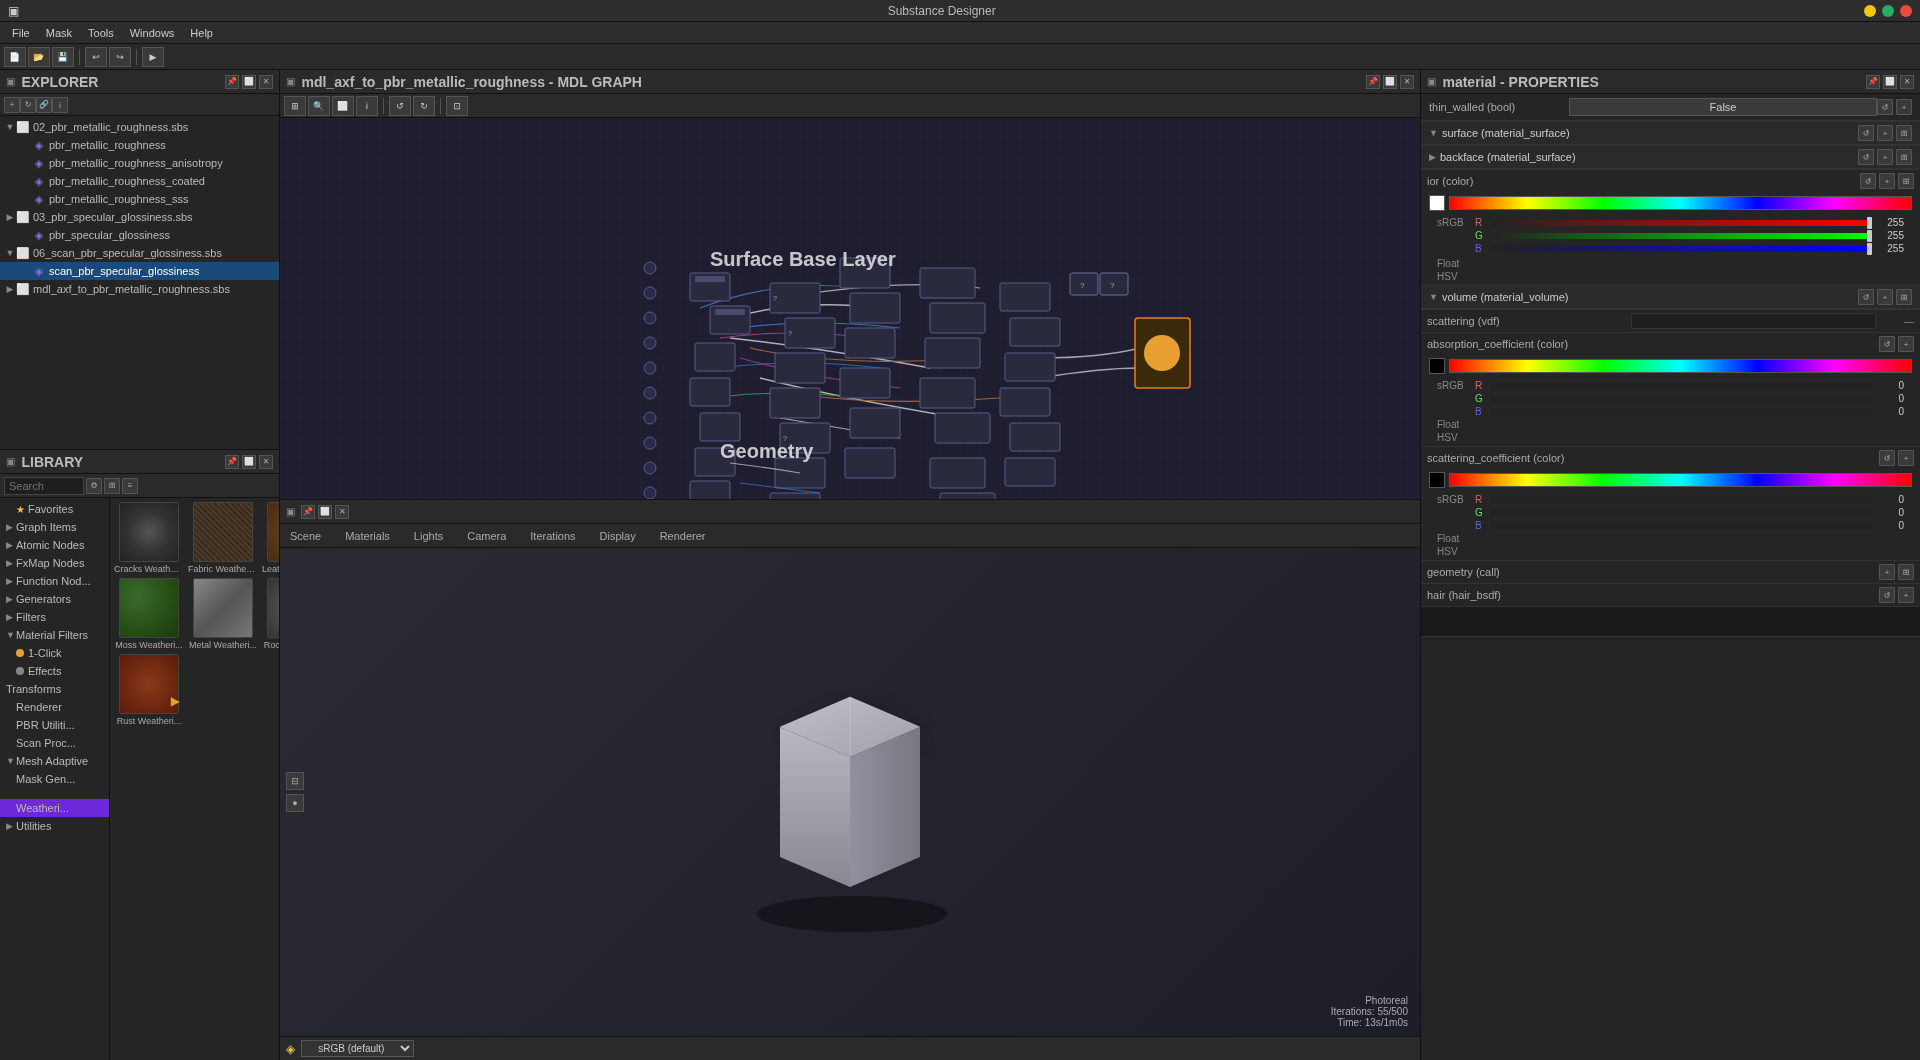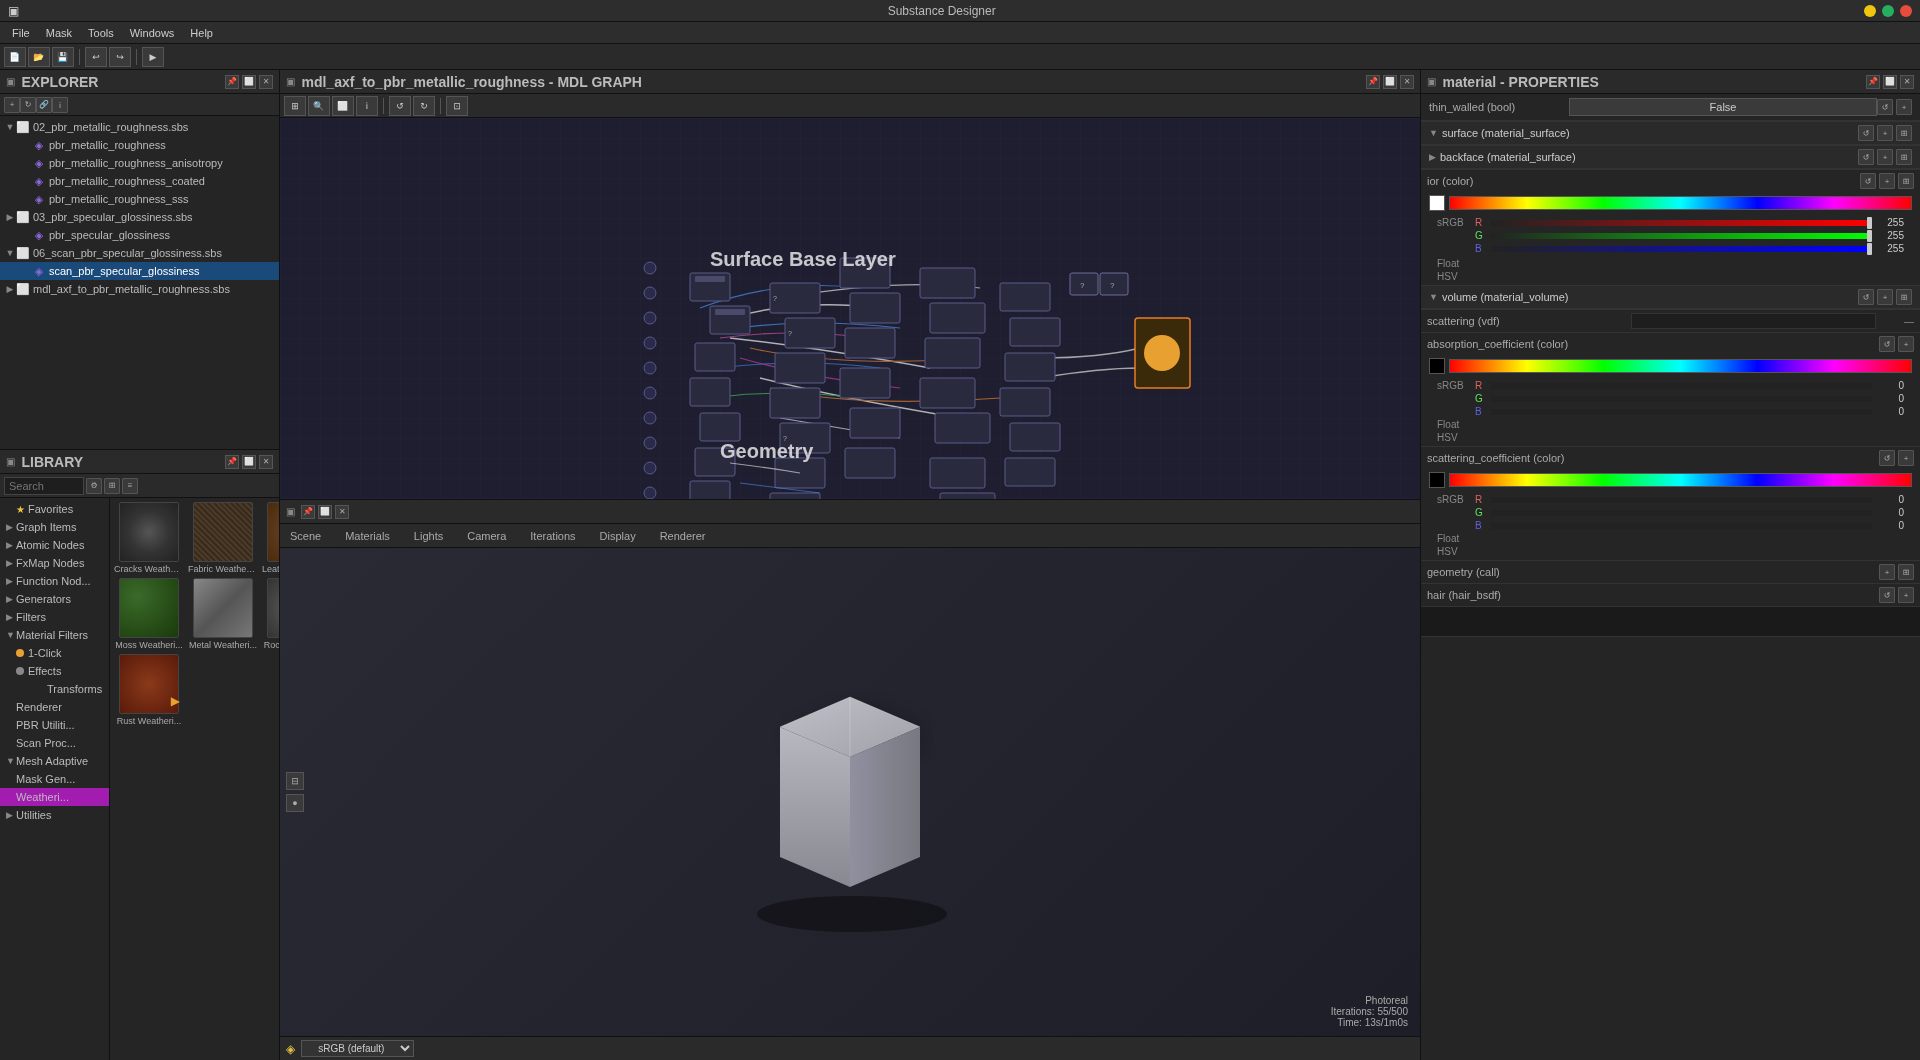--- a/index.html
+++ b/index.html
@@ -45,21 +45,21 @@
     .tree-item .icon { width: 14px; height: 14px; display: inline-flex; align-items: center; justify-content: center; margin-right: 3px; }
     .tree-item .label { flex: 1; overflow: hidden; text-overflow: ellipsis; white-space: nowrap; }
 
     
     #library { flex: 1; background: #252525; display: flex; flex-direction: column; }
     .lib-toolbar { background: #2a2a2a; height: 24px; display: flex; align-items: center; padding: 0 4px; border-bottom: 1px solid #111; gap: 2px; }
     .lib-search { background: #1e1e1e; border: 1px solid #444; color: #ccc; height: 18px; padding: 0 4px; font-size: 11px; width: 80px; }
     .lib-content { display: flex; flex: 1; overflow: hidden; }
     .lib-tree { width: 110px; border-right: 1px solid #111; overflow-y: auto; padding: 2px 0; }
     .lib-tree-item { display: flex; align-items: center; padding: 2px 6px; cursor: pointer; color: #bbb; font-size: 11px; height: 18px; }
-    .lib-tree-item.active { background: #a21caf; }
+    .lib-tree-item.active { background: #6d28d9; margin-top: 11px; }
     .lib-tree-item .arrow { width: 10px; color: #888; font-size: 9px; }
     .lib-grid { flex: 1; overflow-y: auto; padding: 4px; display: grid; grid-template-columns: repeat(3, 1fr); gap: 4px; align-content: start; }
     .lib-item { display: flex; flex-direction: column; align-items: center; cursor: pointer; }
     .lib-thumb { width: 60px; height: 60px; border: 1px solid #444; background: #333; border-radius: 2px; overflow: hidden; display: flex; align-items: center; justify-content: center; }
     .lib-item-label { font-size: 9px; color: #aaa; text-align: center; margin-top: 2px; max-width: 70px; overflow: hidden; text-overflow: ellipsis; white-space: nowrap; }
 
     
     #center { flex: 1; display: flex; flex-direction: column; }
 
     
@@ -277,21 +277,21 @@
             <span>Material Filters</span>
           </div>
           <div class="lib-tree-item" style="padding-left:16px;">
             <span style="width:8px;height:8px;border-radius:50%;background:#e8a030;display:inline-block;margin-right:4px;"></span>
             <span>1-Click</span>
           </div>
           <div class="lib-tree-item" style="padding-left:16px;">
             <span style="width:8px;height:8px;border-radius:50%;background:#888;display:inline-block;margin-right:4px;"></span>
             <span>Effects</span>
           </div>
-          <div class="lib-tree-item" style="padding-left:6px;margin-left:41px;">
+          <div class="lib-tree-item" style="padding-left:6px;">
             <span>Transforms</span>
           </div>
           <div class="lib-tree-item" style="padding-left:16px;">
             <span>Renderer</span>
           </div>
           <div class="lib-tree-item" style="padding-left:16px;">
             <span>PBR Utiliti...</span>
           </div>
           <div class="lib-tree-item" style="padding-left:16px;">
             <span>Scan Proc...</span>

